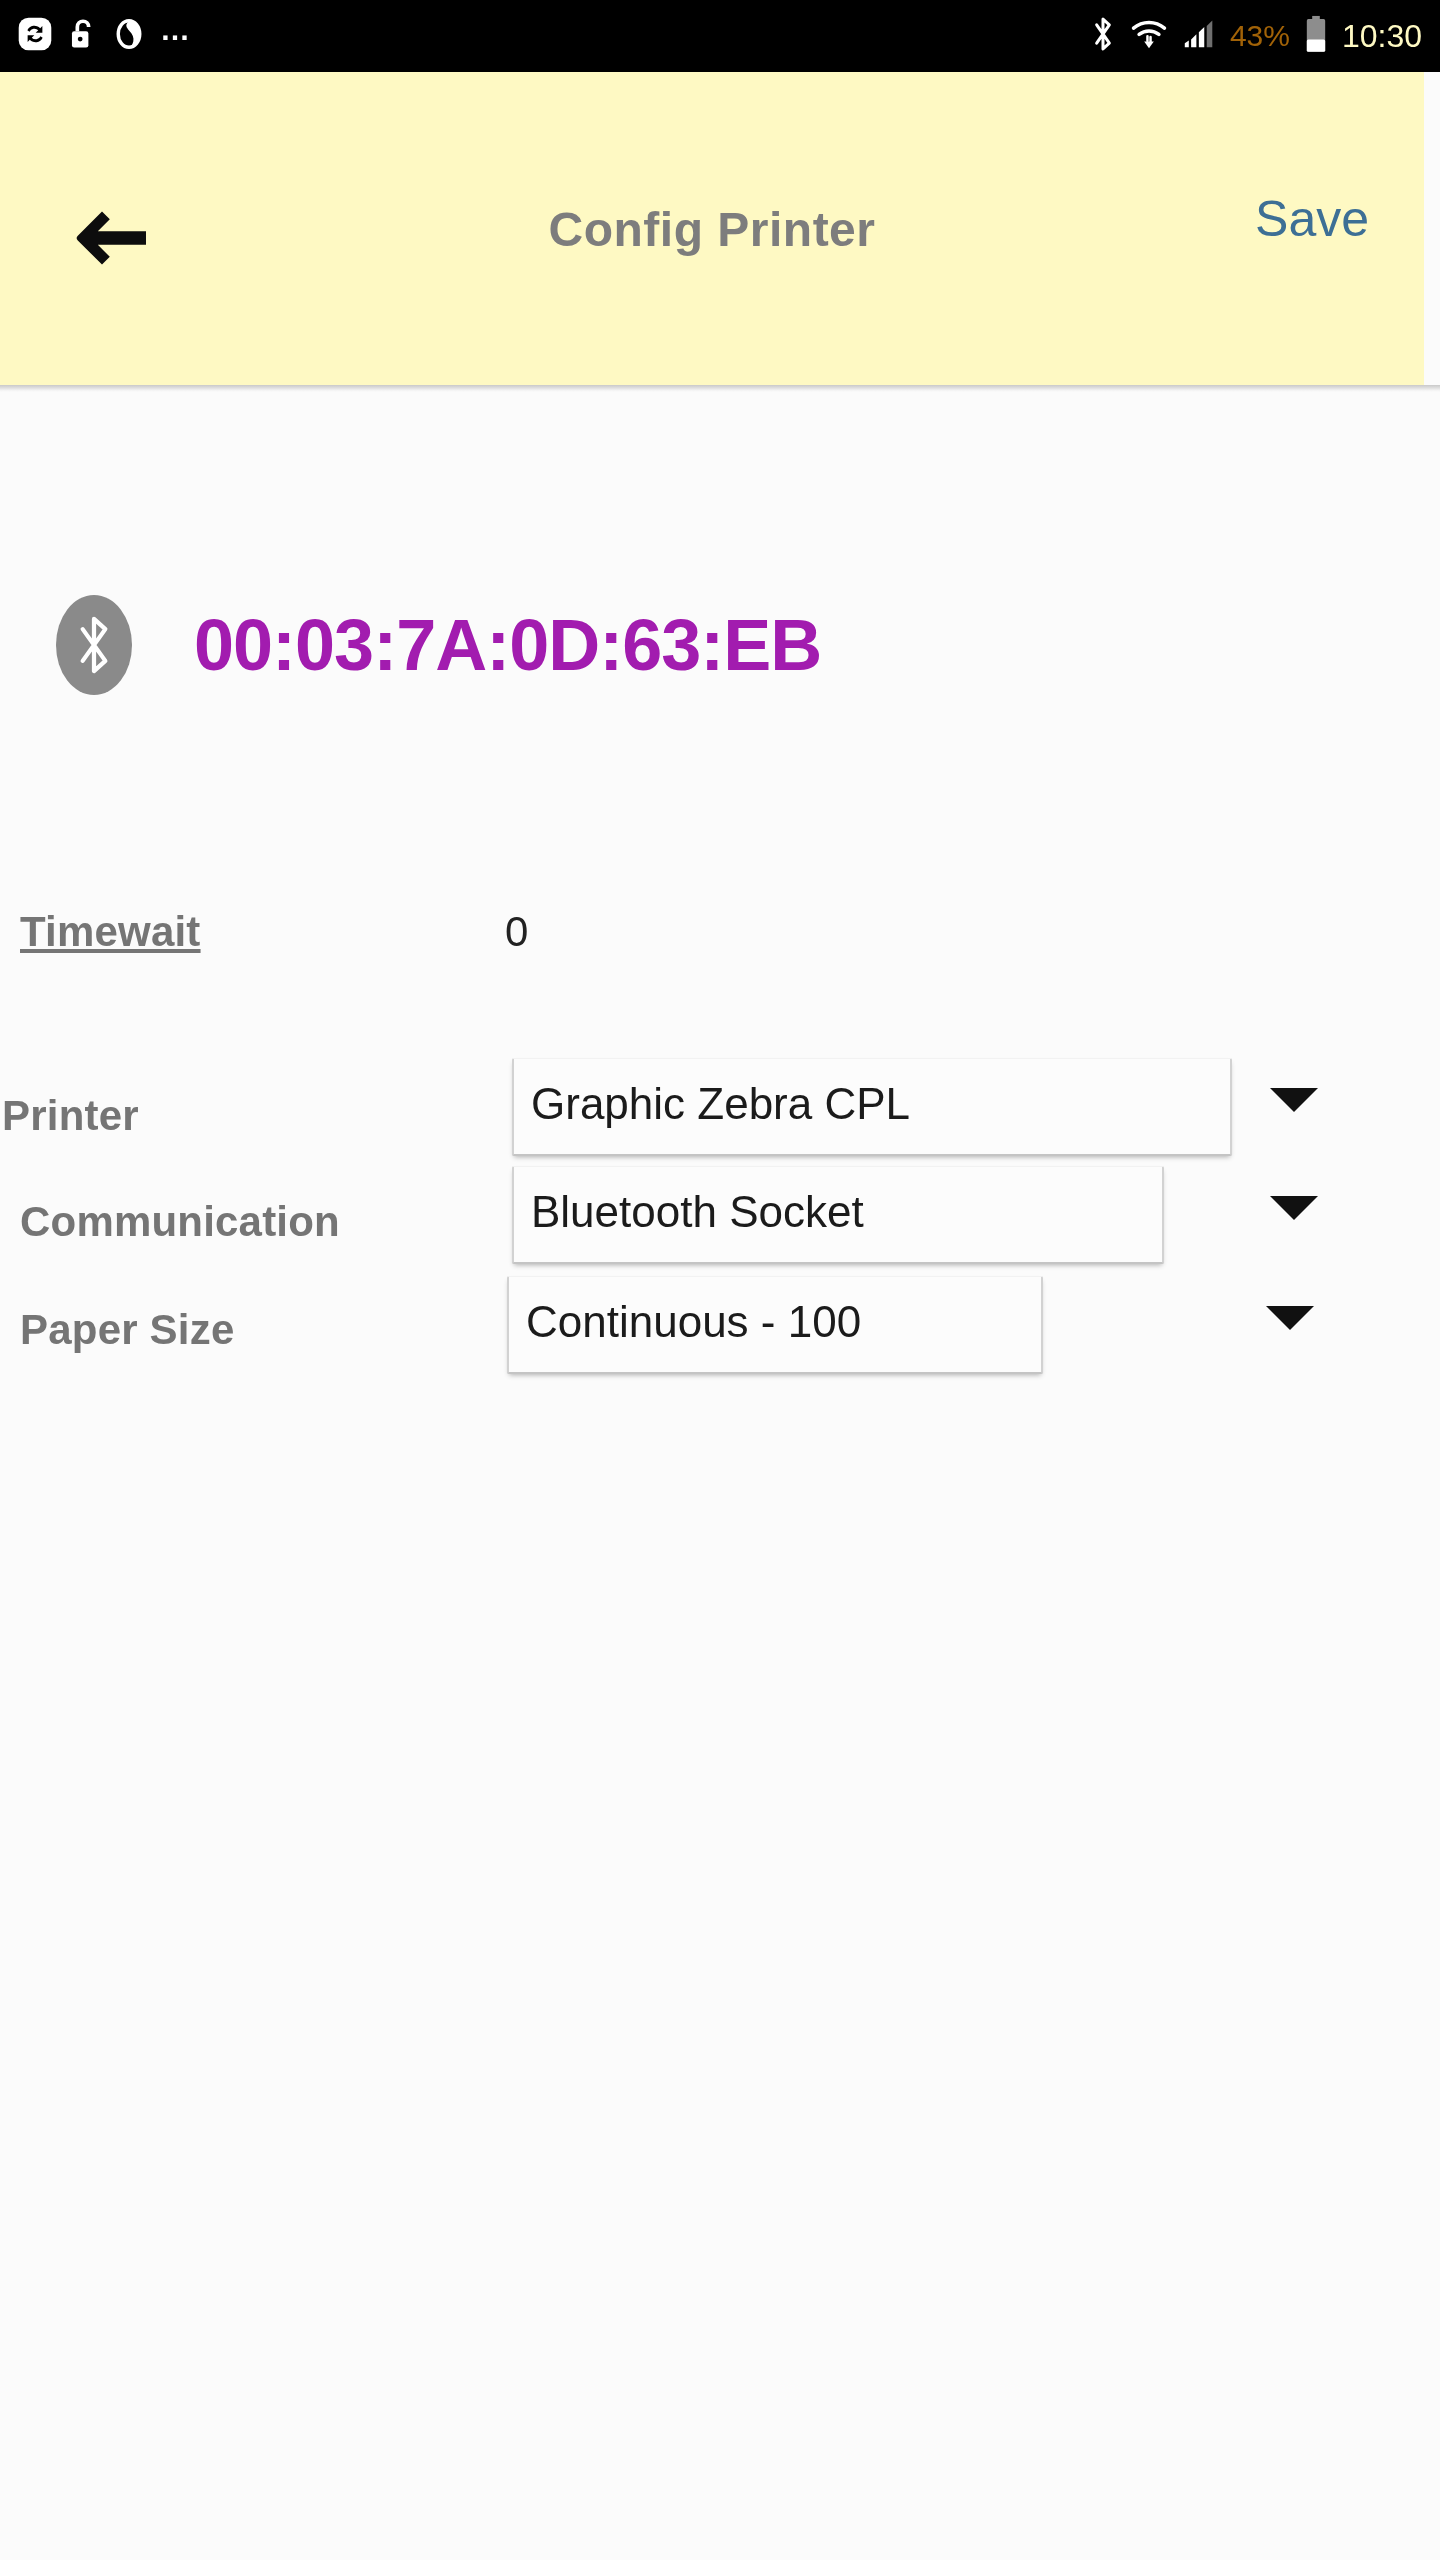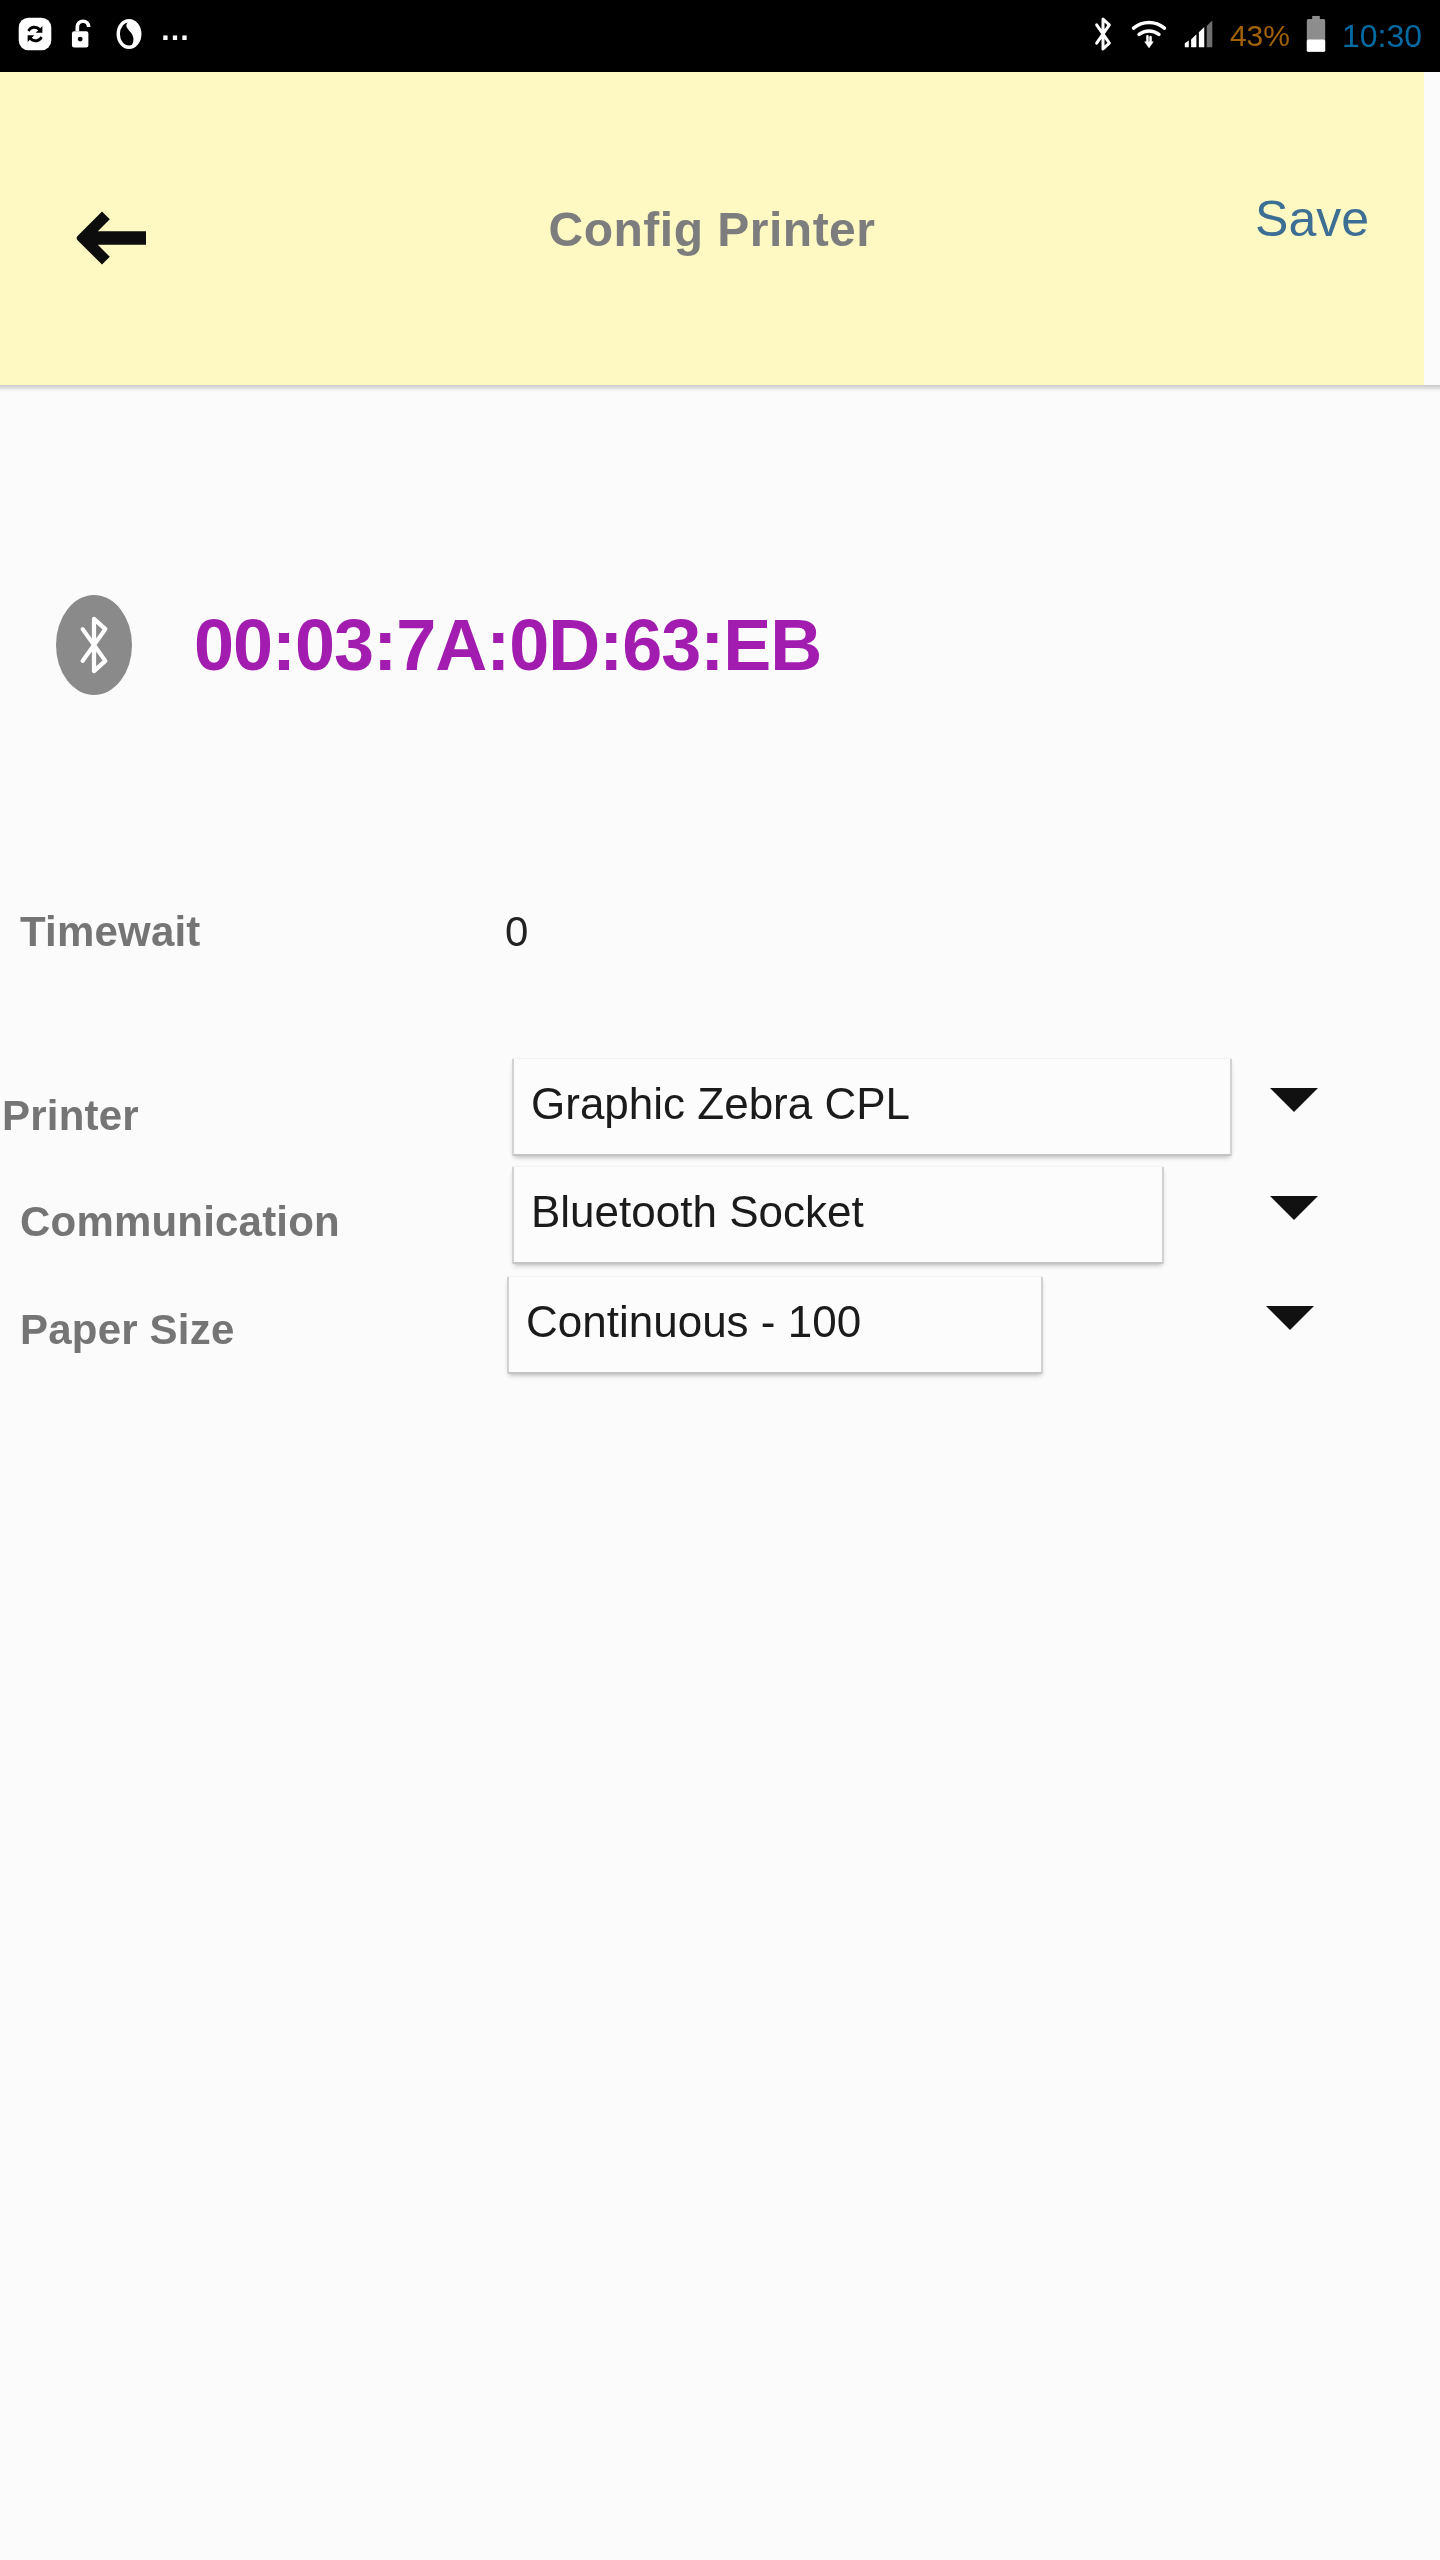--- a/index.html
+++ b/index.html
@@ -51,21 +51,21 @@
     position: relative;
     top: -6px;
   }
   .battery-pct {
     color: #a16207;
     font-size: 30px;
     font-weight: 400;
     letter-spacing: 0px;
   }
   .clock {
-    color: #0369a1;
+    color: #fef9c3;
     font-size: 32px;
     font-weight: 400;
     letter-spacing: 0px;
   }
 
   
   .app-bar {
     position: absolute;
     top: 72px; left: 0;
     width: 1424px;
@@ -177,21 +177,21 @@
   }
   .spinner-caret {
     position: absolute;
     width: 0; height: 0;
     border-left: 24px solid transparent;
     border-right: 24px solid transparent;
     border-top: 24px solid #111111;
   }
 
   
-  #label-timewait      { left: 20px;  top: 908px; }
+  #label-timewait      { left: 20px;  top: 908px; text-decoration: underline; }
   #value-timewait      { left: 505px; top: 908px; }
 
   #label-printer       { left: 2px;  top: 1092px; }
   #spinner-printer     { left: 512px; top: 1058px; width: 720px; height: 98px; }
   #caret-printer       { left: 1270px; top: 1088px; }
 
   #label-communication { left: 20px;  top: 1198px; }
   #spinner-comm        { left: 512px; top: 1166px; width: 652px; height: 98px; }
   #caret-comm          { left: 1270px; top: 1196px; }
 

